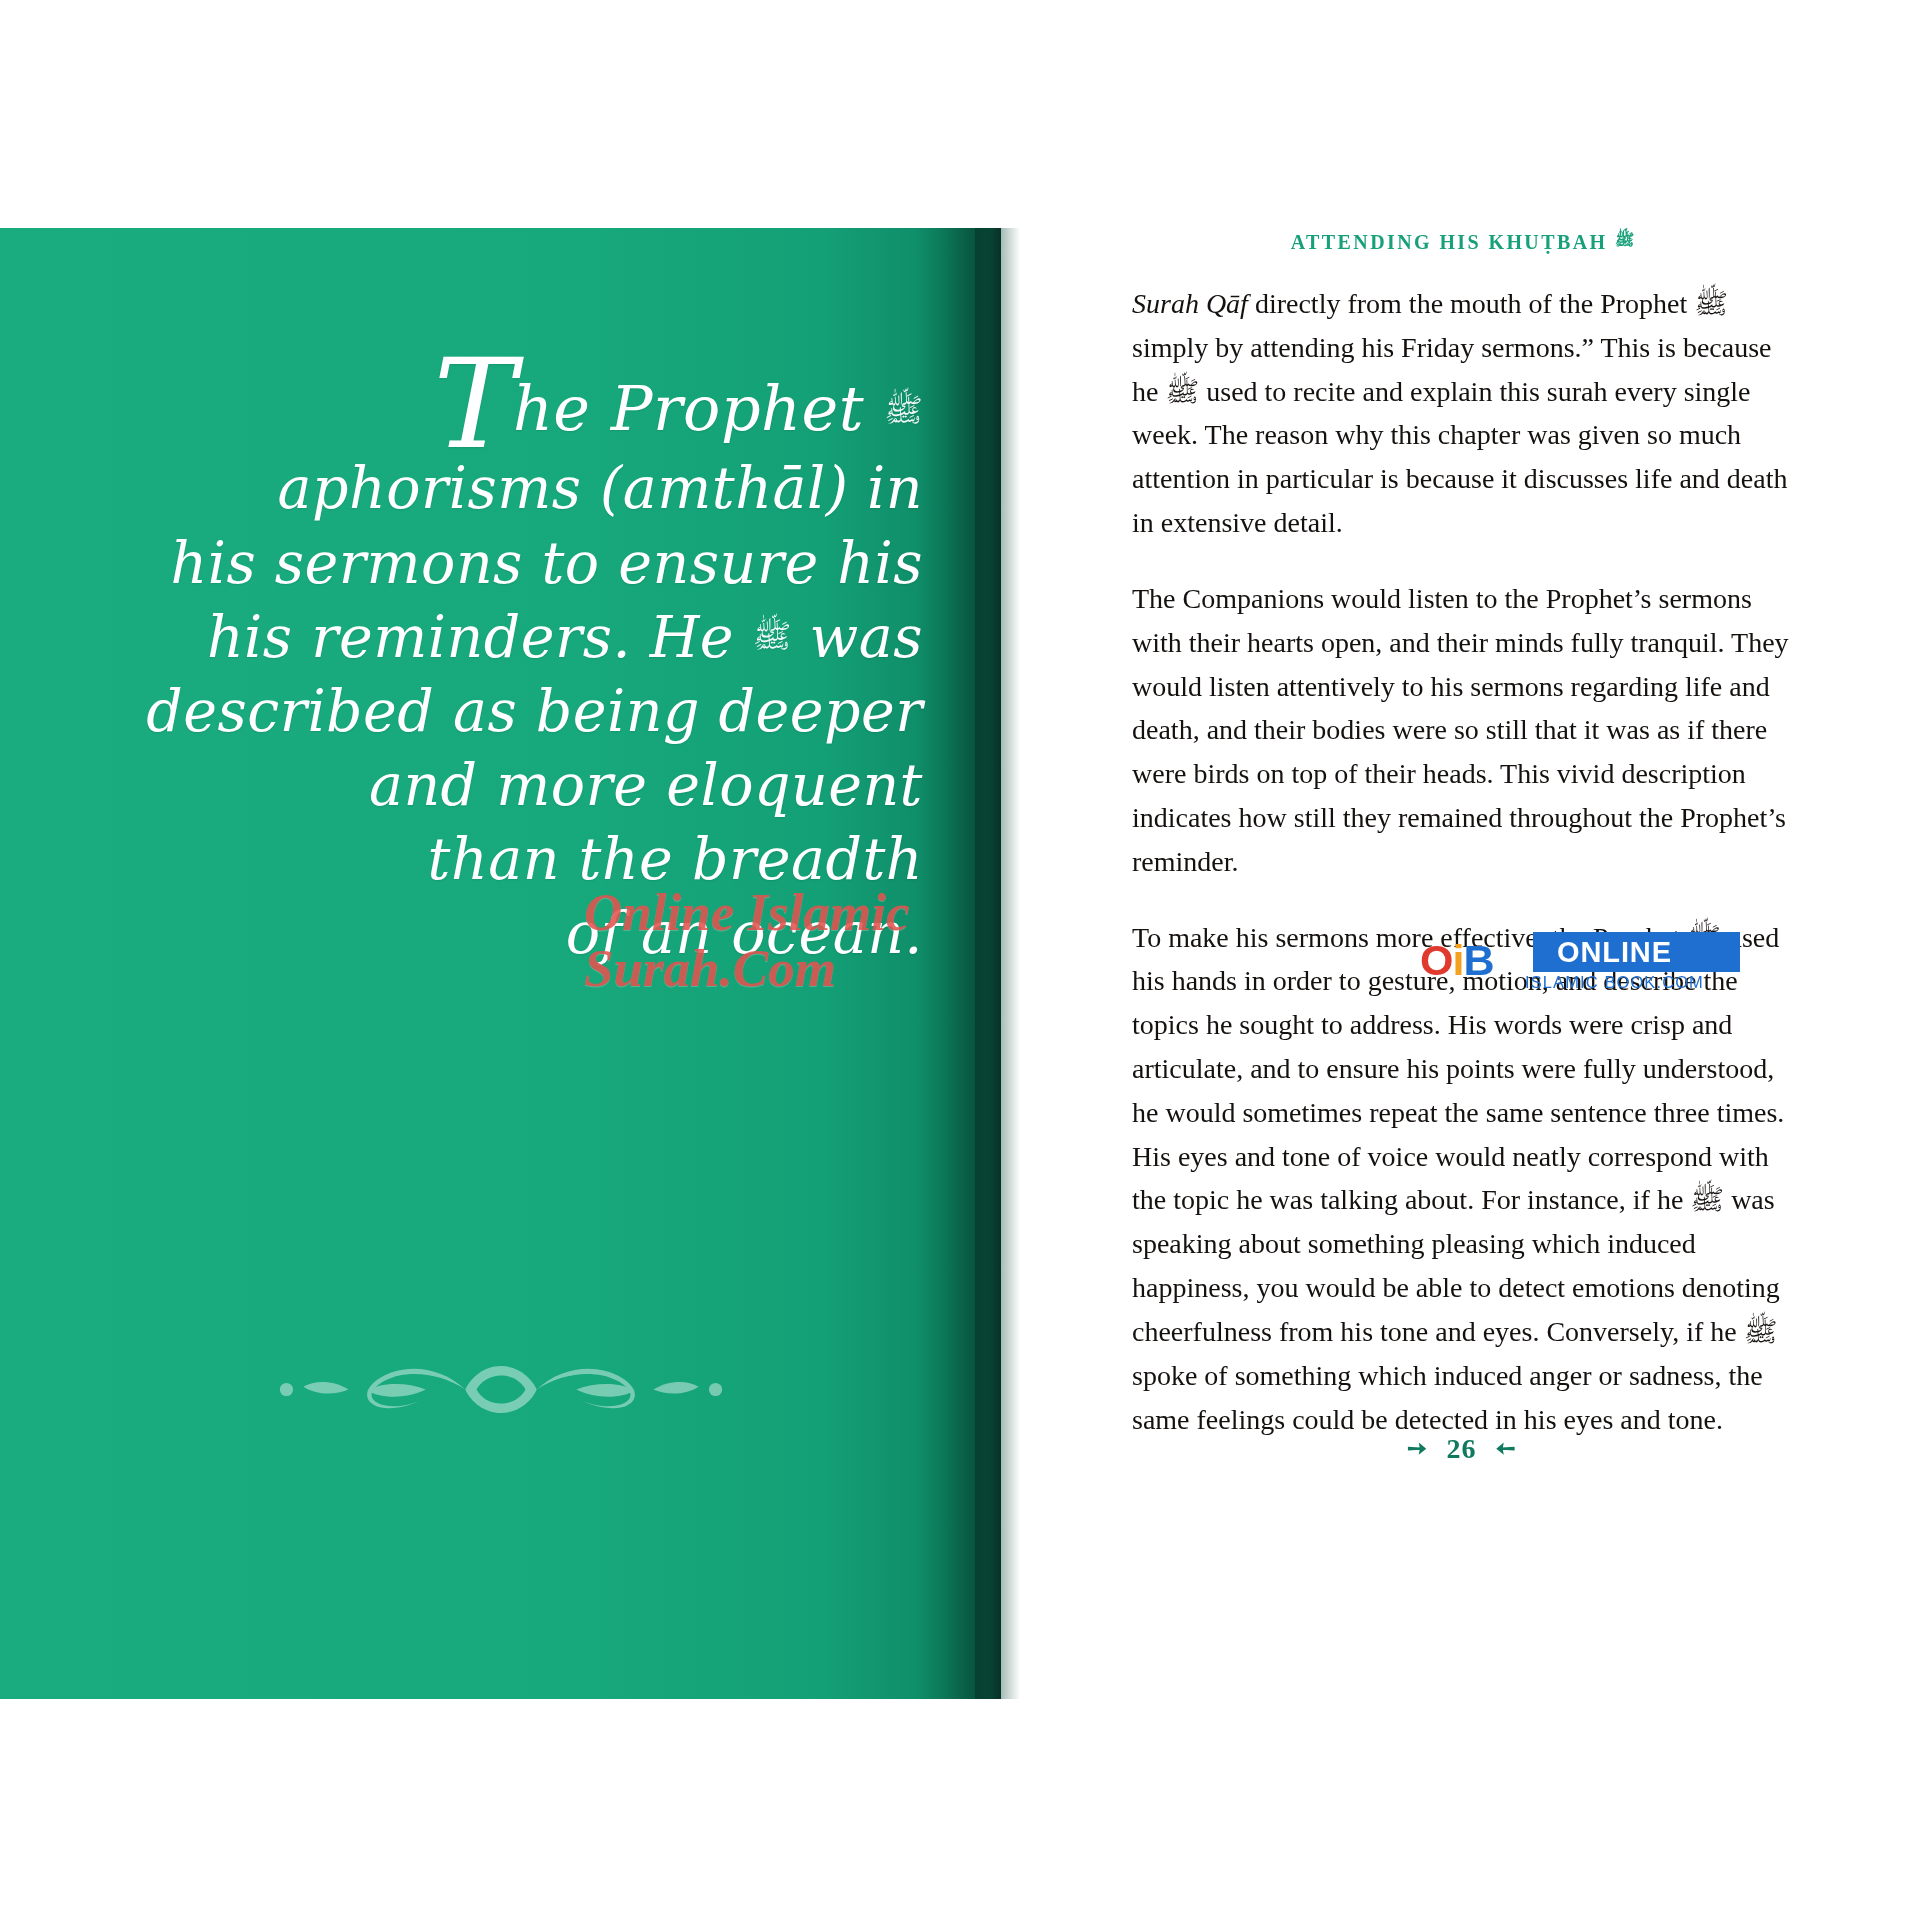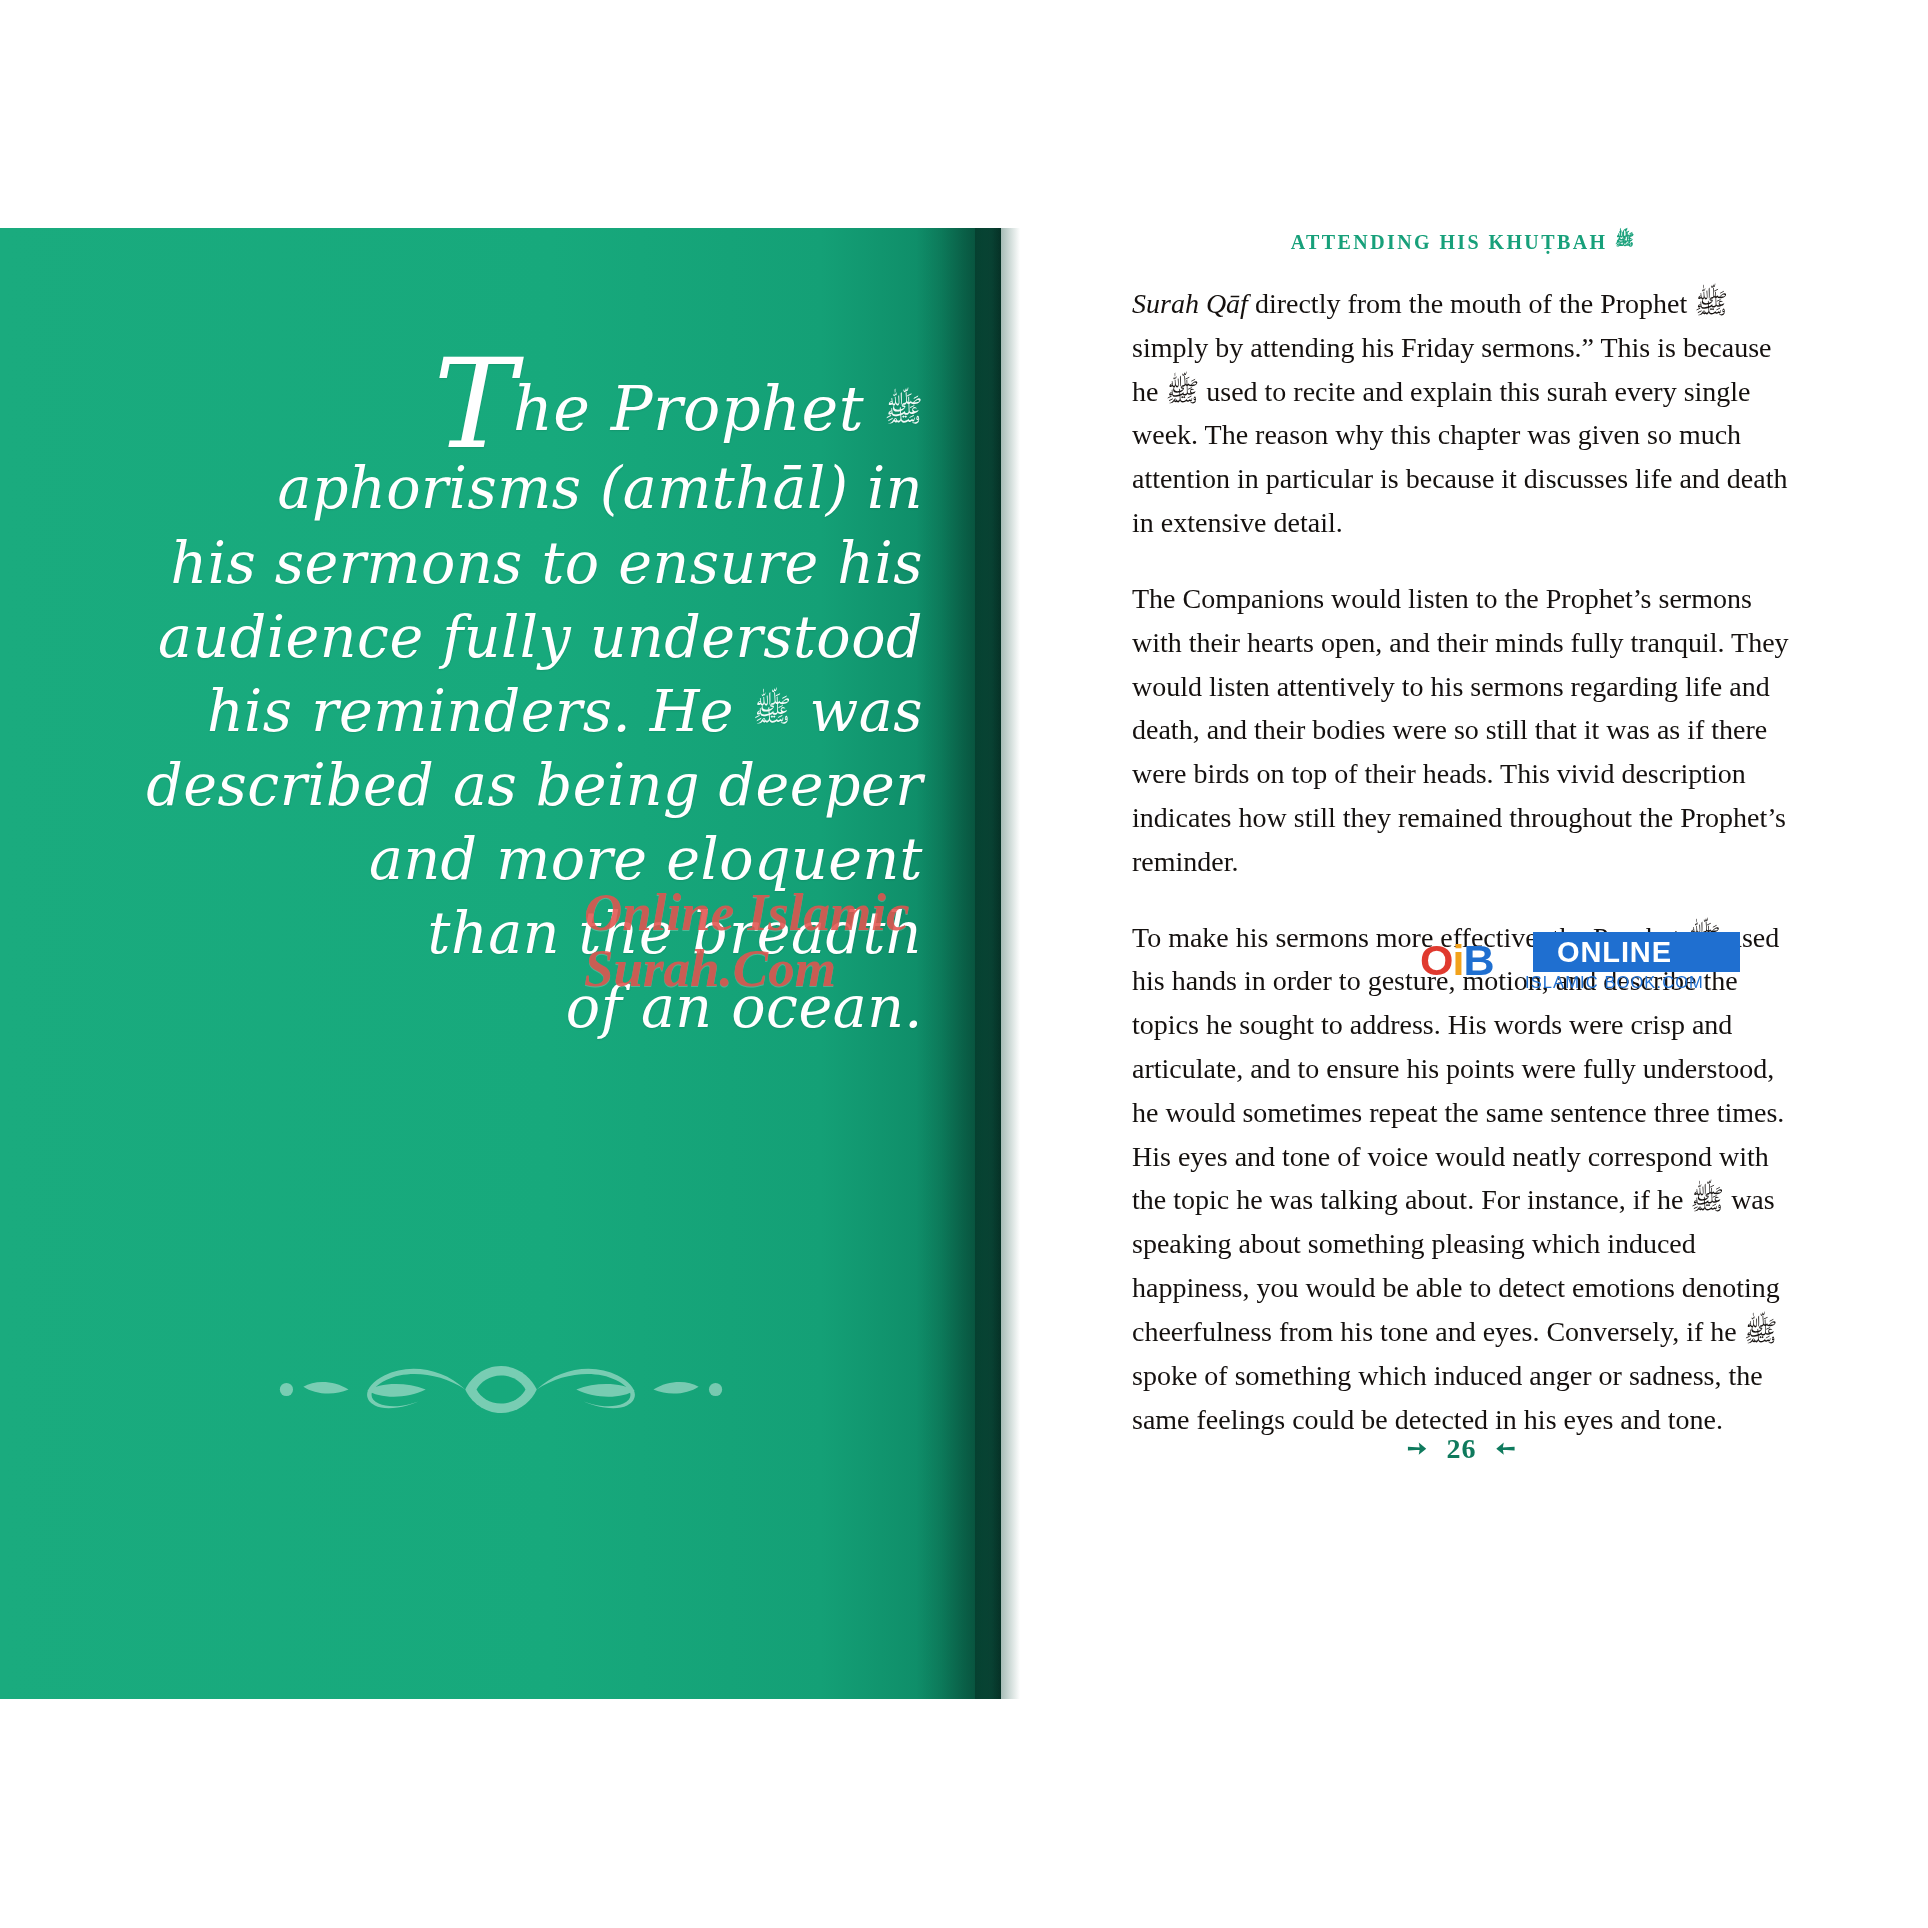--- a/index.html
+++ b/index.html
@@ -246,21 +246,20 @@
 <div id="page">
 
   <div class="spread">
 
     <div class="left-page">
 
       <div class="quote-block">
         <span class="quote-line l1"><span class="dropcap">T</span><span>he Prophet </span><span class="saw">ﷺ</span></span>
         <span class="quote-line">aphorisms (amthāl) in</span>
         <span class="quote-line">his sermons to ensure his</span>
-        <span class="quote-line">audience fully understood</span>
         <span class="quote-line">his reminders. He <span class="saw">ﷺ</span> was</span>
         <span class="quote-line">described as being deeper</span>
         <span class="quote-line">and more eloquent</span>
         <span class="quote-line">than the breadth</span>
         <span class="quote-line">of an ocean.</span>
       </div>
 
       <svg class="ornament" viewBox="0 0 560 86">
         <g fill="#ffffff">
           <path d="M280 18 C298 18 312 30 318 43 C312 56 298 68 280 68 C262 68 248 56 242 43 C248 30 262 18 280 18 Z"></path>

